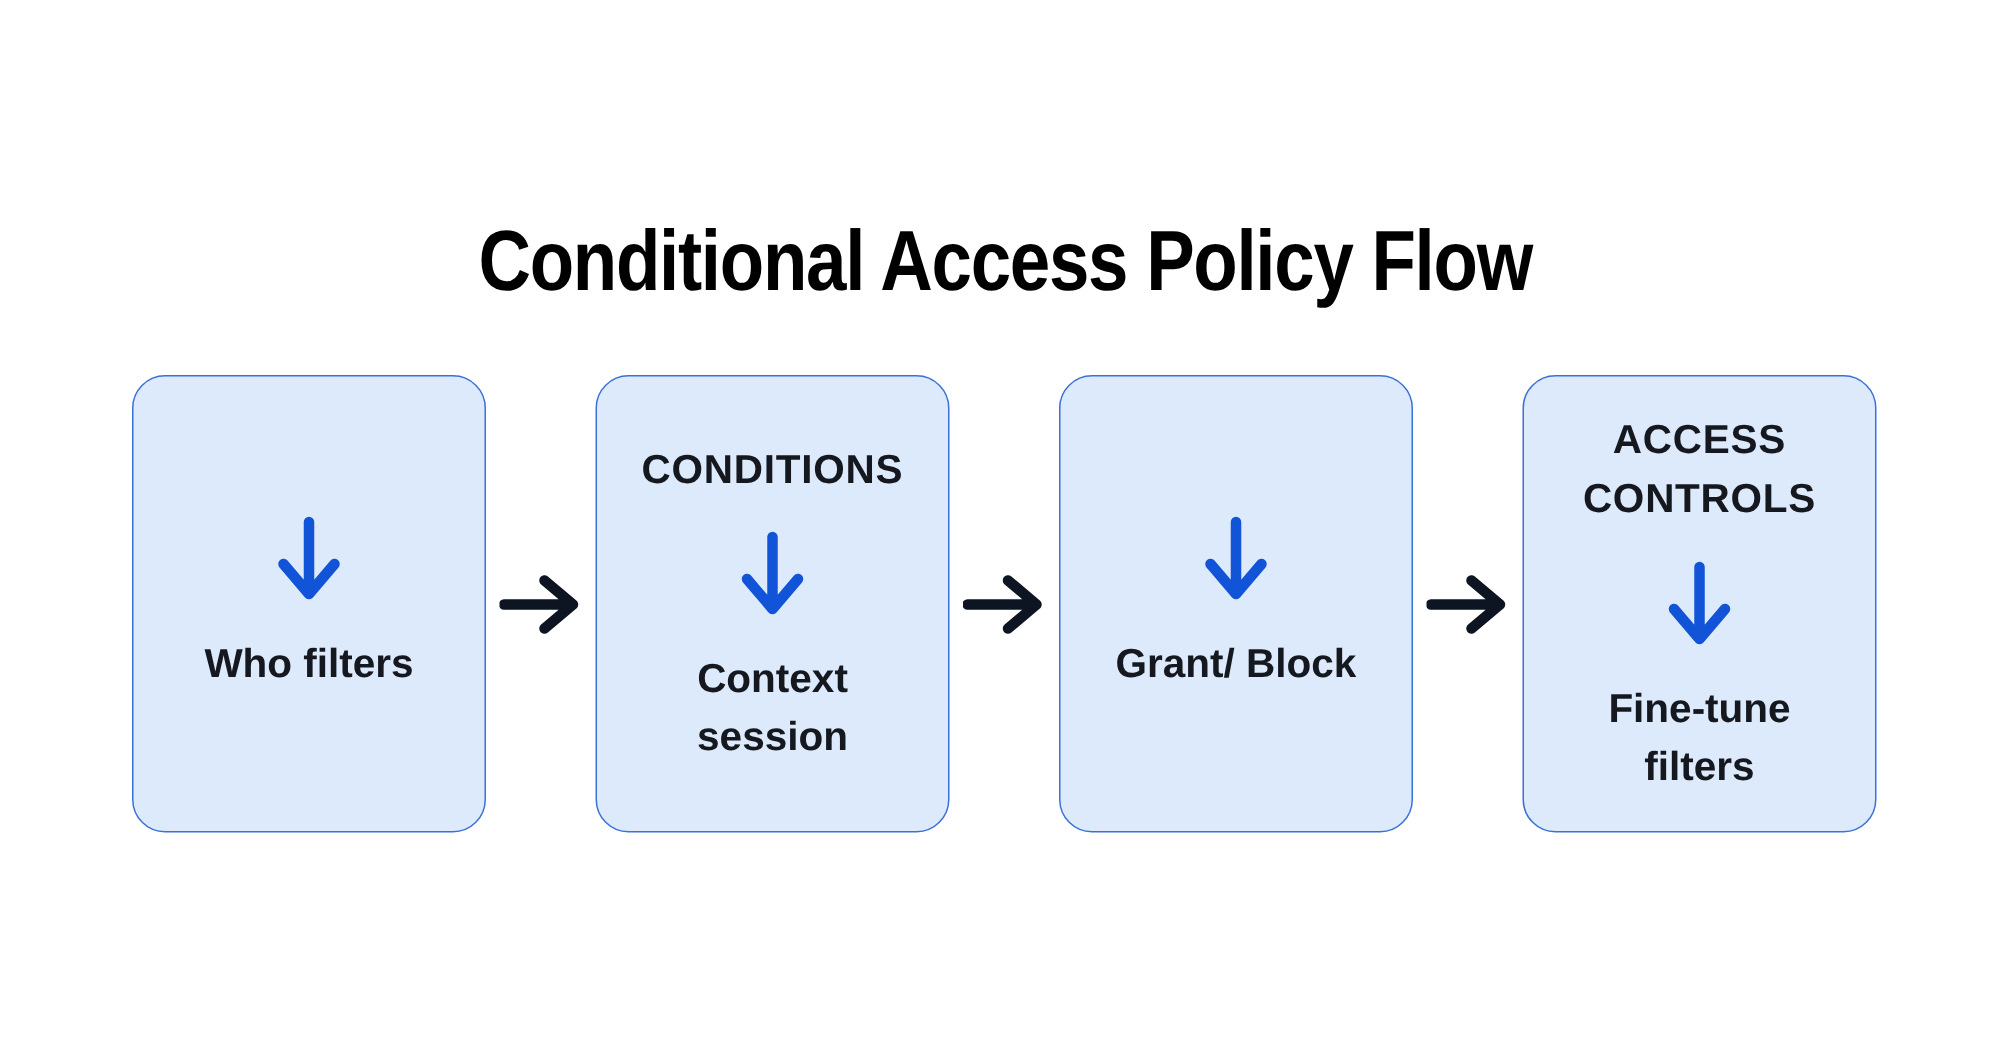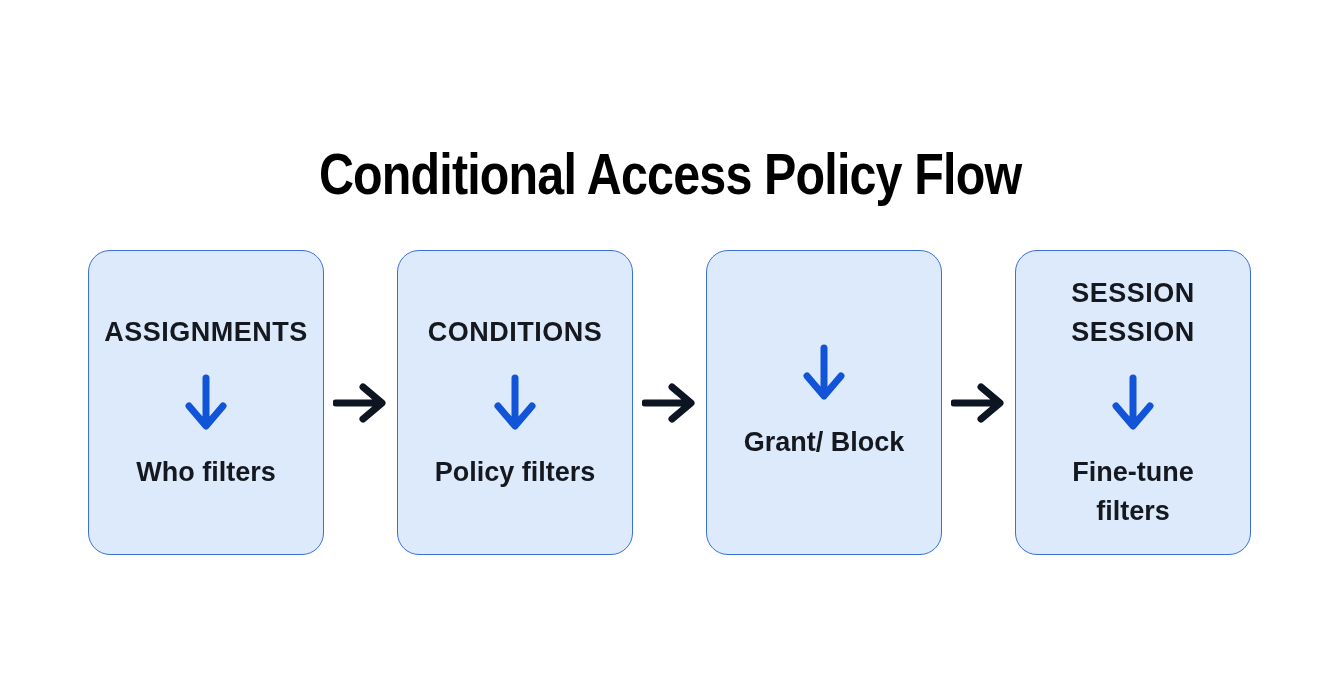--- a/index.html
+++ b/index.html
@@ -91,21 +91,20 @@
 
 <div class="canvas">
 
   <div class="diagram-title">
     <span>Conditional Access Policy Flow</span>
   </div>
 
   <div class="flow-row">
 
     <div class="step-card">
-      <div class="step-name">ASSIGNMENTS</div>
       <div class="down-arrow-wrap">
         <svg width="44" height="58" viewBox="0 0 44 58" fill="none">
           <path d="M22 4 L22 47 M5 32 L22 52 L39 32" style="stroke:var(--down-arrow,#1254d8)" stroke-width="7" stroke-linecap="round" stroke-linejoin="round"></path>
         </svg>
       </div>
       <div class="step-desc">Who filters</div>
     </div>
 
     <div class="connector">
       <svg width="56" height="44" viewBox="0 0 56 44" fill="none">
@@ -113,21 +112,21 @@
       </svg>
     </div>
 
     <div class="step-card">
       <div class="step-name">CONDITIONS</div>
       <div class="down-arrow-wrap">
         <svg width="44" height="58" viewBox="0 0 44 58" fill="none">
           <path d="M22 4 L22 47 M5 32 L22 52 L39 32" style="stroke:var(--down-arrow,#1254d8)" stroke-width="7" stroke-linecap="round" stroke-linejoin="round"></path>
         </svg>
       </div>
-      <div class="step-desc">Policy filters</div>
+      <div class="step-desc">Context session</div>
     </div>
 
     <div class="connector">
       <svg width="56" height="44" viewBox="0 0 56 44" fill="none">
         <path d="M3 22 L45 22 M30 6 L49 22 L30 38" style="stroke:var(--connector-arrow,#0d1422)" stroke-width="7" stroke-linecap="round" stroke-linejoin="round"></path>
       </svg>
     </div>
 
     <div class="step-card">
       <div class="down-arrow-wrap">
@@ -138,21 +137,21 @@
       <div class="step-desc">Grant/ Block</div>
     </div>
 
     <div class="connector">
       <svg width="56" height="44" viewBox="0 0 56 44" fill="none">
         <path d="M3 22 L45 22 M30 6 L49 22 L30 38" style="stroke:var(--connector-arrow,#0d1422)" stroke-width="7" stroke-linecap="round" stroke-linejoin="round"></path>
       </svg>
     </div>
 
     <div class="step-card">
-      <div class="step-name">SESSION SESSION</div>
+      <div class="step-name">ACCESS CONTROLS</div>
       <div class="down-arrow-wrap">
         <svg width="44" height="58" viewBox="0 0 44 58" fill="none">
           <path d="M22 4 L22 47 M5 32 L22 52 L39 32" style="stroke:var(--down-arrow,#1254d8)" stroke-width="7" stroke-linecap="round" stroke-linejoin="round"></path>
         </svg>
       </div>
       <div class="step-desc">Fine-tune filters</div>
     </div>
 
   </div>
 </div>

